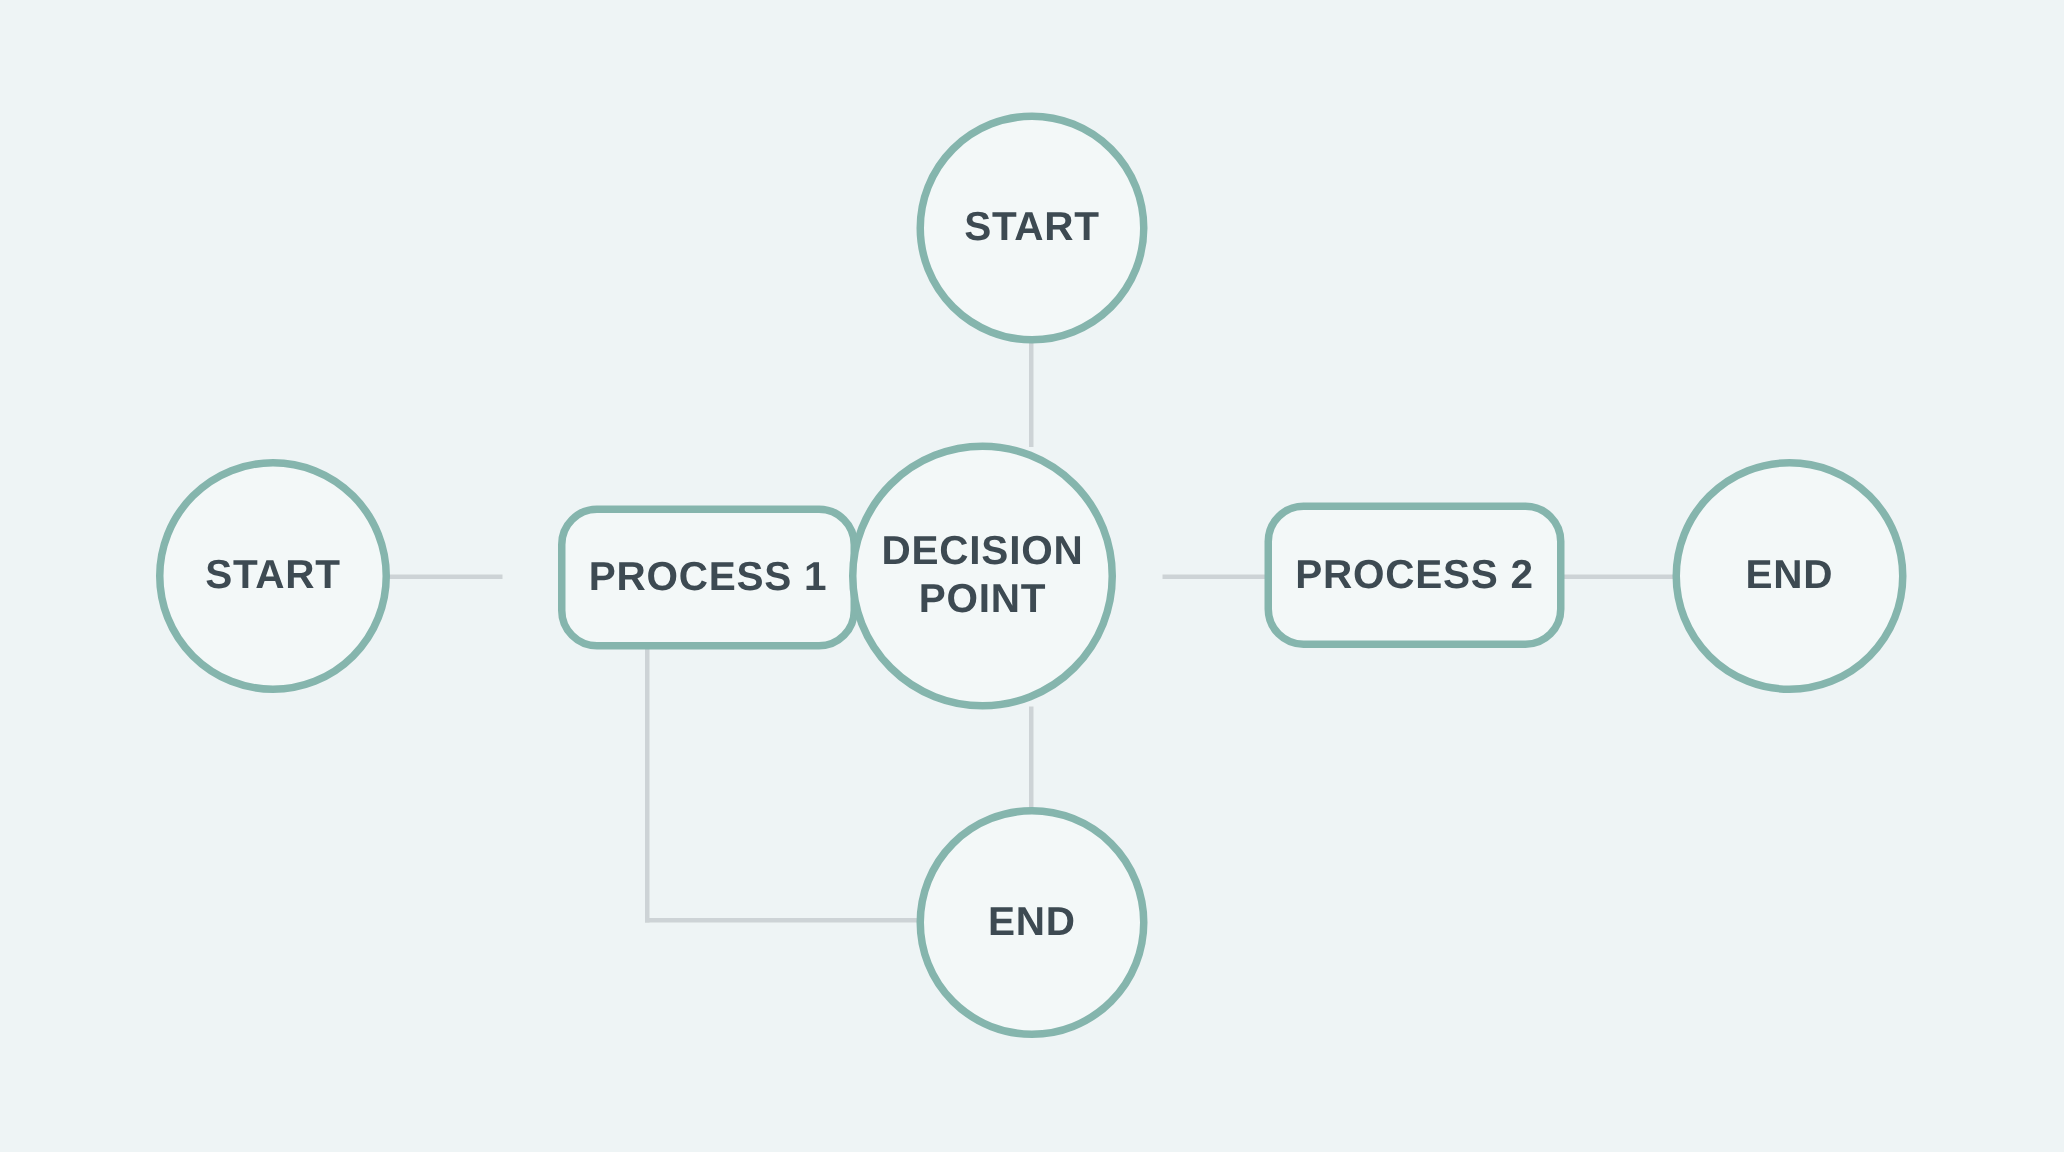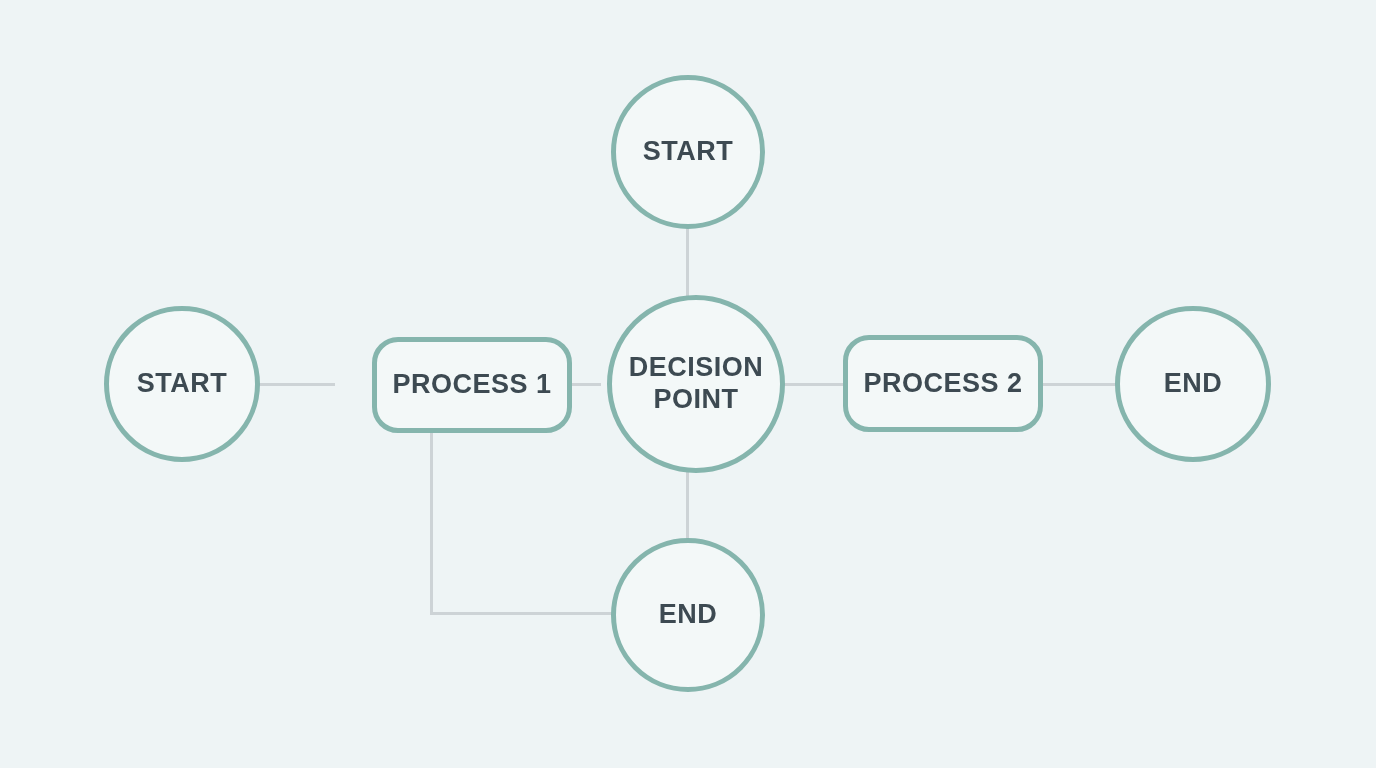--- a/index.html
+++ b/index.html
@@ -36,21 +36,21 @@
   .rect{border-radius:26px;}
   .connector{
     position:absolute;
     background:var(--connector);
     z-index:1;
   }
   
   #node-start-top    {left:611px; top:75px;  width:154px; height:154px;}
   #node-start-left   {left:104px; top:306px; width:156px; height:156px;}
   #node-process-1    {left:333px; top:337px; width:200px; height:96px;margin-left:39px;}
-  #node-decision     {left:607px; top:295px; width:178px; height:178px; padding:0 12px;}
+  #node-decision     {left:566px; top:295px; width:178px; height:178px; padding:0 12px;}
   #node-process-2    {left:843px; top:335px; width:200px; height:97px;text-align:right;}
   #node-end-right    {left:1115px;top:306px; width:156px; height:156px;}
   #node-end-bottom   {left:611px; top:538px; width:154px; height:154px;}
   
   #edge-top-start-decision   {left:686px; top:228px; width:3px;  height:70px;}
   #edge-start-process1       {left:258px; top:383px; width:77px; height:3px;}
   #edge-process1-decision    {left:531px; top:383px; width:70px; height:3px;}
   #edge-decision-process2    {left:775px; top:383px; width:70px; height:3px;}
   #edge-process2-end         {left:1041px;top:383px; width:76px; height:3px;}
   #edge-decision-endbottom   {left:686px; top:471px; width:3px;  height:69px;}

